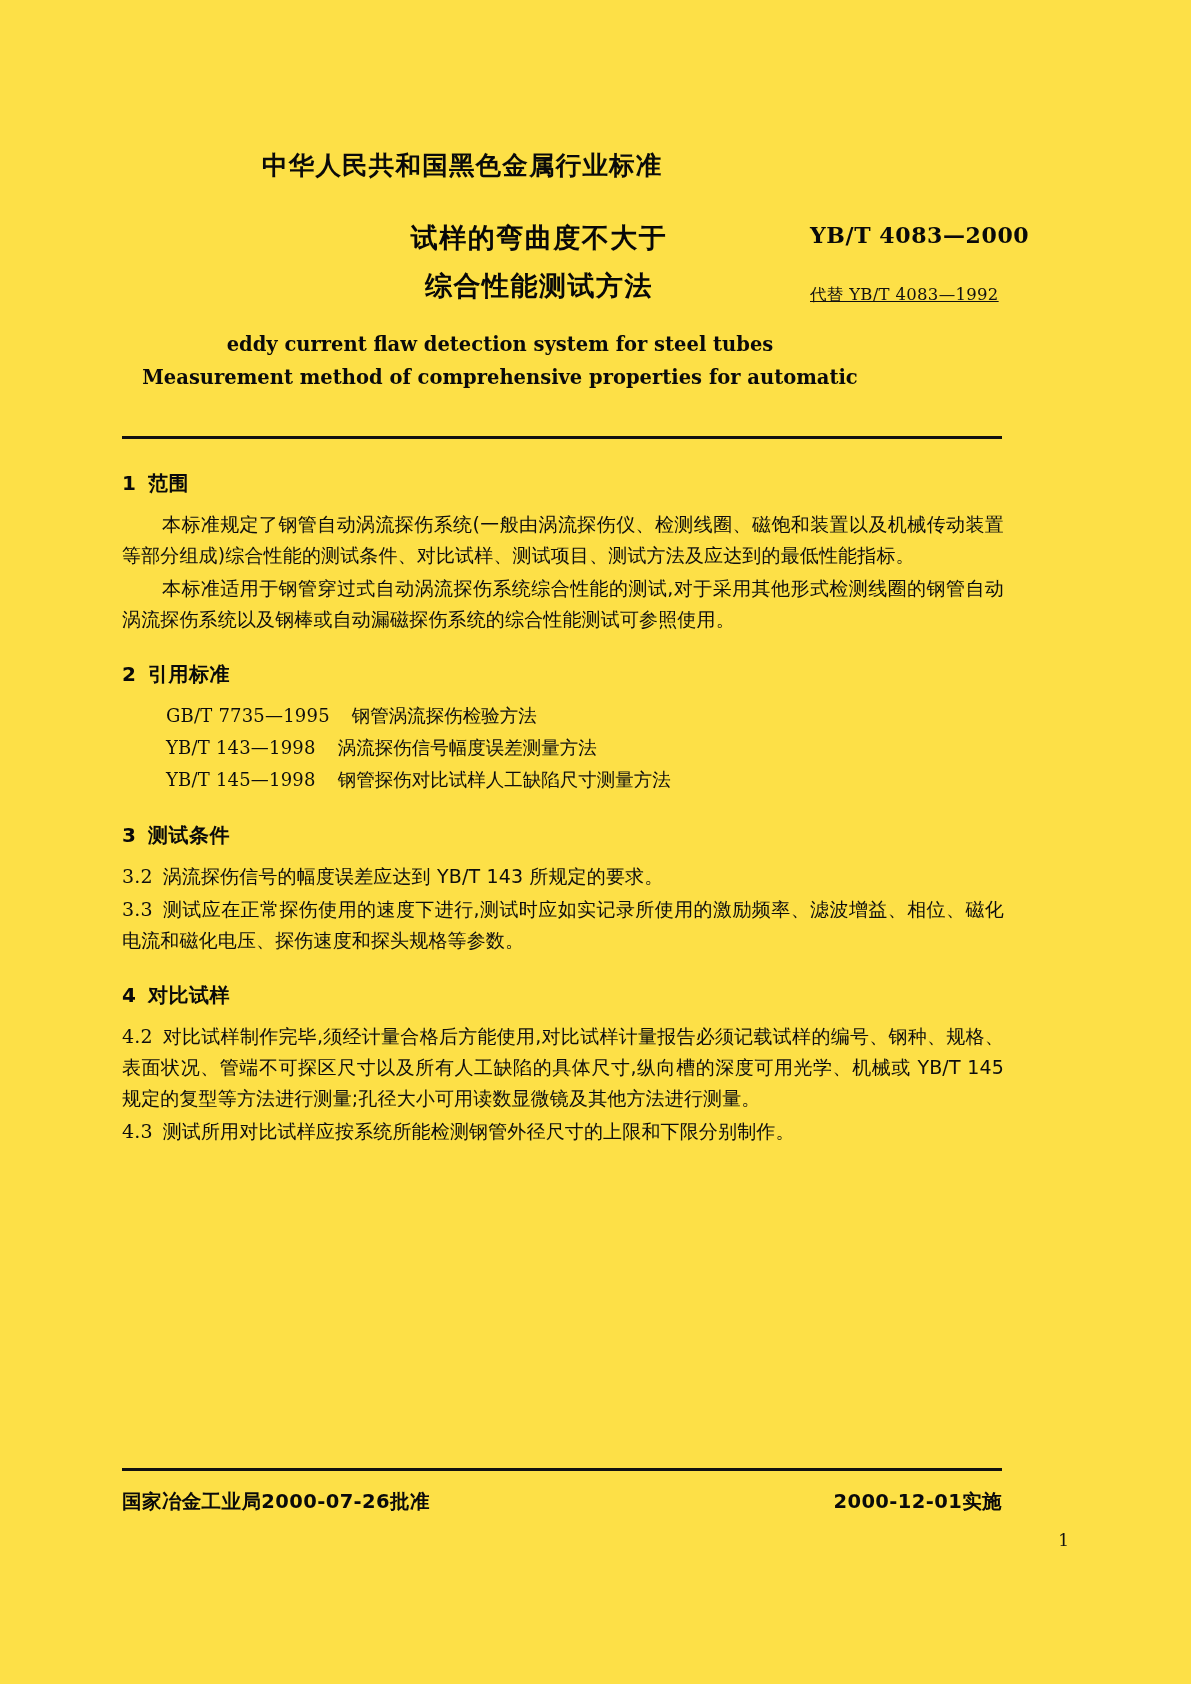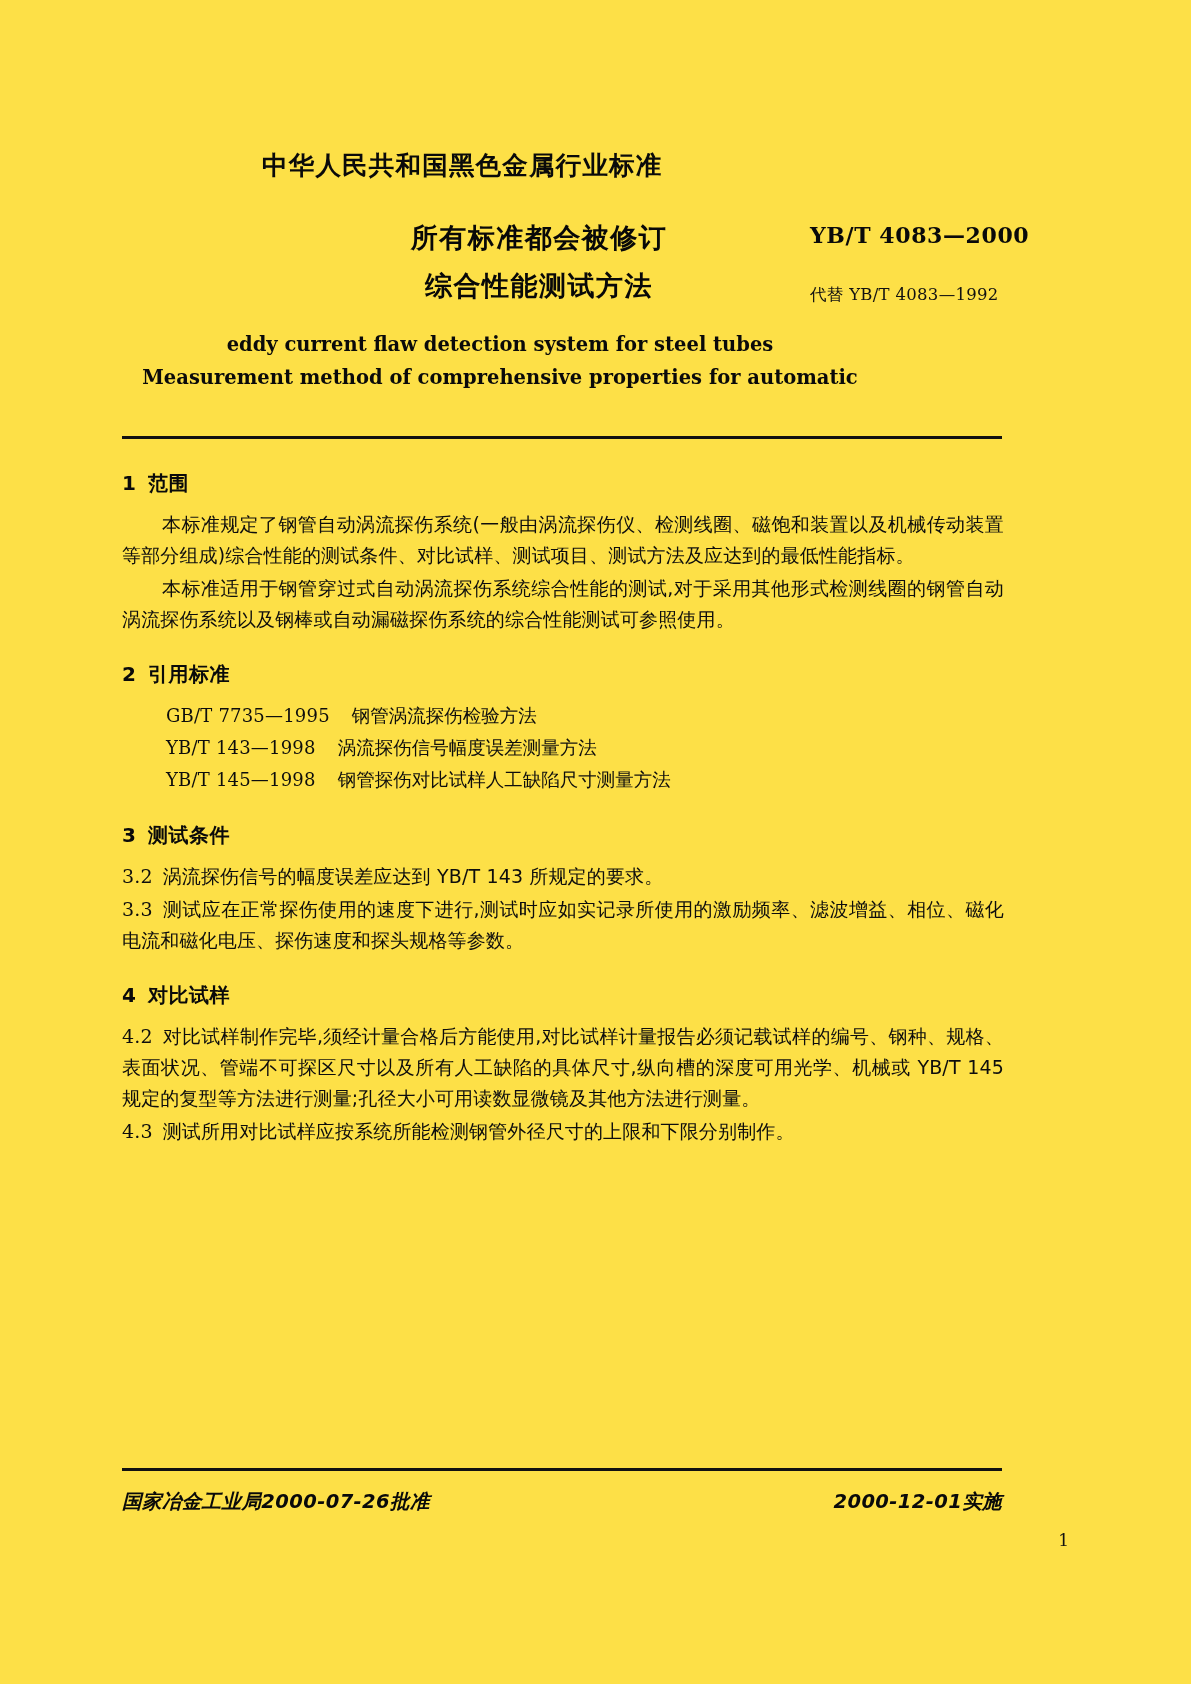--- a/index.html
+++ b/index.html
@@ -75,20 +75,21 @@
     color: #0a0a0a;
     white-space: nowrap;
   }
   .std-code .replaces {
     margin-top: 36px;
     font-family: "DejaVu Serif", "Liberation Serif", serif;
     font-size: 16.5px;
     letter-spacing: 0.3px;
     color: #111;
     white-space: nowrap;
+    text-decoration: underline;
   }
 
   .title-en {
     position: absolute;
     left: 120px;
     top: 328px;
     width: 760px;
     text-align: center;
     font-family: "DejaVu Serif", "Liberation Serif", serif;
     font-weight: bold;
@@ -176,21 +177,20 @@
     left: 122px;
     top: 1488px;
     width: 880px;
     display: flex;
     justify-content: space-between;
     align-items: baseline;
     font-weight: bold;
     font-size: 19.5px;
     letter-spacing: 0.4px;
     color: #0a0a0a;
-    font-style: italic;
   }
   .page-num {
     position: absolute;
     right: 122px;
     top: 1530px;
     font-family: "DejaVu Serif", "Liberation Serif", serif;
     font-size: 17px;
     color: #111;
   }
 </style>
@@ -198,21 +198,21 @@
 <body>
 
 <div class="page">
 
   <div class="masthead">
     <div class="org-line">中华人民共和国黑色金属行业标准</div>
   </div>
 
   <div class="title-block">
     <div class="title-cn">
-      <div class="tline">所有标准都会被修订</div>
+      <div class="tline">试样的弯曲度不大于</div>
       <div class="tline">综合性能测试方法</div>
     </div>
     <div class="std-code">
       <div class="code">YB/T  4083—2000</div>
       <div class="replaces">代替 YB/T 4083—1992</div>
     </div>
   </div>
 
   <div class="title-en">
     <div>eddy current flaw detection system for steel tubes</div>

